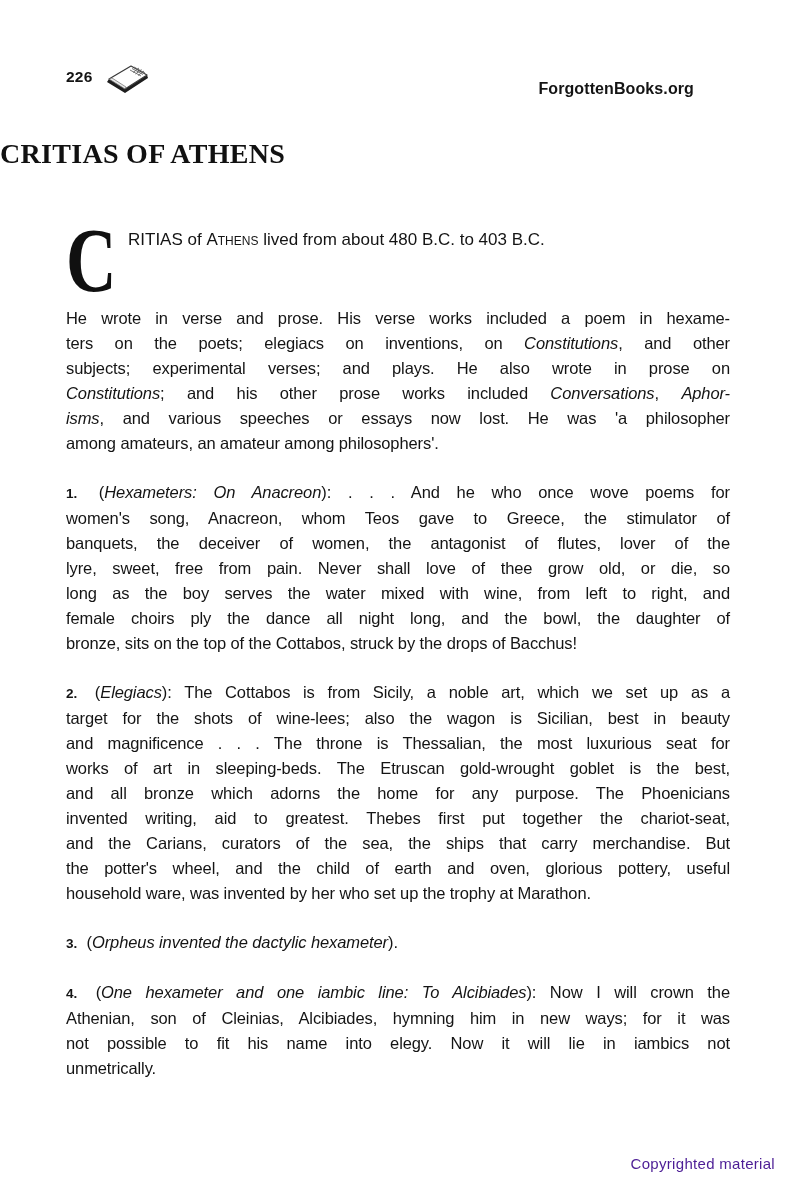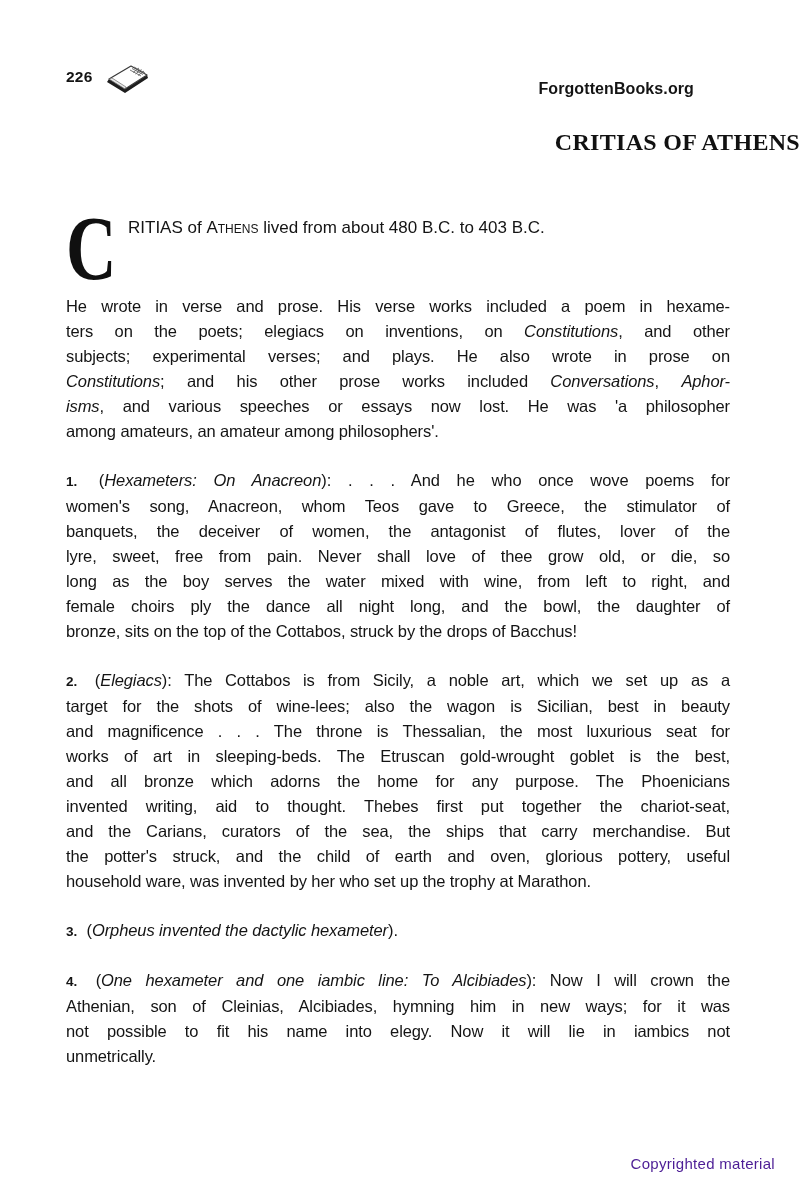--- a/index.html
+++ b/index.html
@@ -29,25 +29,25 @@
   }
   .book-icon { width: 46px; height: 40px; display: block; margin-top: 2px; }
   .site-name {
     font-weight: bold;
     font-size: 16px;
     letter-spacing: 0.1px;
     margin-top: 23px;
   }
   
   .chapter-title {
-    margin-top: 30px;
-    text-align: right;
+    margin-top: 42px;
+    text-align: left;
     font-family: "Liberation Serif", serif;
     font-weight: bold;
-    font-size: 24px;
+    font-size: 28px;
     line-height: 28px;
     letter-spacing: 0.3px;
     color: #111111;
   }
   
   .lede {
     display: flex;
     align-items: flex-start;
     margin: 59px 106px 0 66px;
     height: 77px;
@@ -153,23 +153,23 @@
         <div class="line"><span>long as the boy serves the water mixed with wine, from left to right, and</span></div>
         <div class="line"><span>female choirs ply the dance all night long, and the bowl, the daughter of</span></div>
         <div class="line last"><span>bronze, sits on the top of the Cottabos, struck by the drops of Bacchus!</span></div>
       </div>
       <div class="para">
         <div class="line"><span class="num">2.</span><span> (</span><span class="it">Elegiacs</span><span>): The Cottabos is from Sicily, a noble art, which we set up as a</span></div>
         <div class="line"><span>target for the shots of wine-lees; also the wagon is Sicilian, best in beauty</span></div>
         <div class="line"><span>and magnificence . . . The throne is Thessalian, the most luxurious seat for</span></div>
         <div class="line"><span>works of art in sleeping-beds. The Etruscan gold-wrought goblet is the best,</span></div>
         <div class="line"><span>and all bronze which adorns the home for any purpose. The Phoenicians</span></div>
-        <div class="line"><span>invented writing, aid to thought. Thebes first put together the chariot-seat,</span></div>
+        <div class="line"><span>invented writing, aid to greatest. Thebes first put together the chariot-seat,</span></div>
         <div class="line"><span>and the Carians, curators of the sea, the ships that carry merchandise. But</span></div>
-        <div class="line"><span>the potter's struck, and the child of earth and oven, glorious pottery, useful</span></div>
+        <div class="line"><span>the potter's wheel, and the child of earth and oven, glorious pottery, useful</span></div>
         <div class="line last"><span>household ware, was invented by her who set up the trophy at Marathon.</span></div>
       </div>
       <div class="para">
         <div class="line last"><span class="num">3.</span><span> (</span><span class="it">Orpheus invented the dactylic hexameter</span><span>).</span></div>
       </div>
       <div class="para">
         <div class="line"><span class="num">4.</span><span> (</span><span class="it">One hexameter and one iambic line: To Alcibiades</span><span>): Now I will crown the</span></div>
         <div class="line"><span>Athenian, son of Cleinias, Alcibiades, hymning him in new ways; for it was</span></div>
         <div class="line"><span>not possible to fit his name into elegy. Now it will lie in iambics not</span></div>
         <div class="line last"><span>unmetrically.</span></div>

